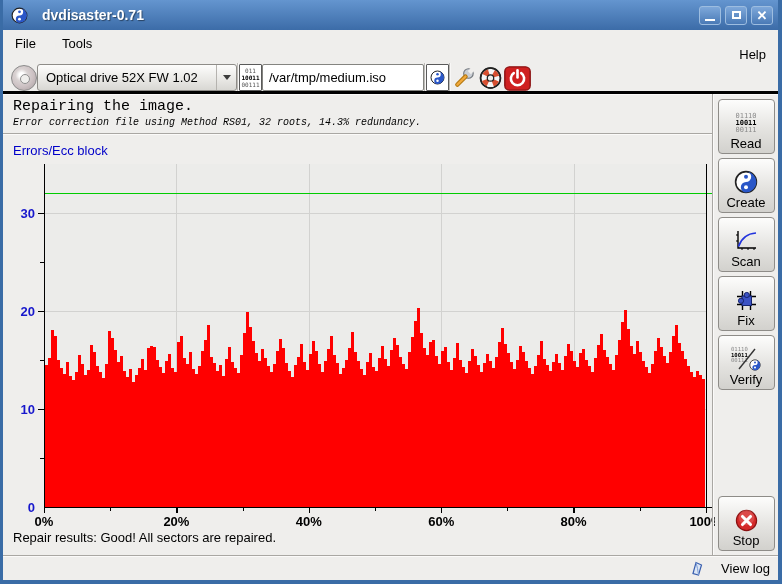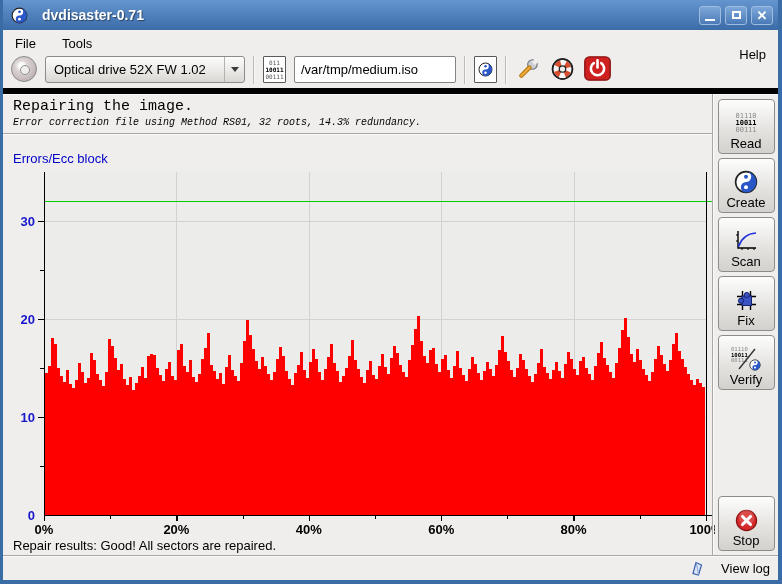--- a/index.html
+++ b/index.html
@@ -19,22 +19,22 @@
   .wb{width:22px;height:19px;border-radius:3px;border:1px solid #9dbde0;
       background:linear-gradient(#7ea8da,#4a7ab6);display:flex;align-items:center;justify-content:center;cursor:default;}
   .wb .min-glyph{width:10px;height:2px;background:#fff;margin-top:9px;}
   .wb .max-glyph{width:9px;height:8px;border:2px solid #fff;}
   .wb .cls-glyph{color:#fff;font-weight:bold;font-size:13px;line-height:1;}
   
   .menubar{height:26px;flex:0 0 26px;display:flex;align-items:center;padding:0 10px;gap:22px;font-size:13px;}
   .menubar .mitem{padding:2px 2px;}
   .menubar .help{margin-left:auto;margin-top:22px;}
   
-  .toolbar{height:38px;flex:0 0 38px;display:flex;align-items:flex-start;padding:0 8px;gap:8px;
-    border-bottom:6px solid #000000;box-shadow:0 1px 0 #fbfaf9;}
+  .toolbar{height:38px;flex:0 0 38px;display:flex;align-items:flex-end;padding:0 8px;gap:0;
+    border-bottom:3px solid #000000;box-shadow:0 1px 0 #fbfaf9;}
   .tsep{width:2px;height:28px;border-left:1px solid #bdbbb7;border-right:1px solid #f8f7f6;}
   .disc{width:26px;height:26px;border-radius:50%;
     background:radial-gradient(circle at 40% 38%, #ffffff 0 12%, #d9d2d2 30%, #cdc2c4 55%, #b9aeb0 78%, #a79da0 100%);
     border:1px solid #8a8a8a;position:relative;}
   .disc::after{content:"";position:absolute;left:8px;top:8px;width:8px;height:8px;border-radius:50%;
     background:#efeeec;border:1px solid #8f8f8f;}
   .combo{height:27px;width:200px;border:1px solid #8e8c88;border-radius:3px;
     background:linear-gradient(#fdfdfc,#e8e7e4 60%,#d8d7d3);display:flex;align-items:center;font-size:13px;}
   .combo .cval{flex:1;padding:0 8px;white-space:nowrap;}
   .combo .carr{width:20px;align-self:stretch;border-left:1px solid #b5b3af;display:flex;align-items:center;justify-content:center;}
@@ -47,21 +47,21 @@
     font-family:"Liberation Sans",sans-serif;font-size:13px;padding:0 6px;color:#000;}
   .toolicon{display:flex;align-items:center;justify-content:center;}
   
   .statusarea{padding:4px 10px 5px;font-family:Liberation Mono, monospace;}
   .statusarea .line1{font-size:15px;}
   .statusarea .line2{font-size:10px;font-style:italic;margin-top:2px;}
   .hsep{height:2px;border-top:1px solid #a9a7a3;border-bottom:1px solid #fbfaf9;}
   
   .mainrow{flex:1;display:flex;min-height:0;}
   .chartcol{flex:1;display:flex;flex-direction:column;min-width:0;}
-  .chart-title{color:#0000c8;font-size:13px;margin:16px 0 0 10px;}
+  .chart-title{color:#0000c8;font-size:13px;margin:8px 0 0 10px;}
   #chart-svg{display:block;width:712px;height:372px;flex:0 0 auto;}
   .repair{font-size:13px;margin:0 0 2px 10px;}
   .vsep{width:2px;border-left:1px solid #a9a7a3;border-right:1px solid #fbfaf9;}
   
   .sidebar{width:64px;flex:0 0 64px;display:flex;flex-direction:column;align-items:center;padding:5px 0 4px;gap:4px;}
   .sbtn{width:57px;min-height:46px;border:1px solid #8e8c88;border-radius:4px;
     background:linear-gradient(#fdfdfc,#e4e3e0 55%,#d2d1cd);
     display:flex;flex-direction:column;align-items:center;justify-content:center;gap:1px;
     font-size:13px;padding:11px 0 2px;cursor:default;}
   .sbtn .ic{height:24px;display:flex;align-items:center;justify-content:center;}

